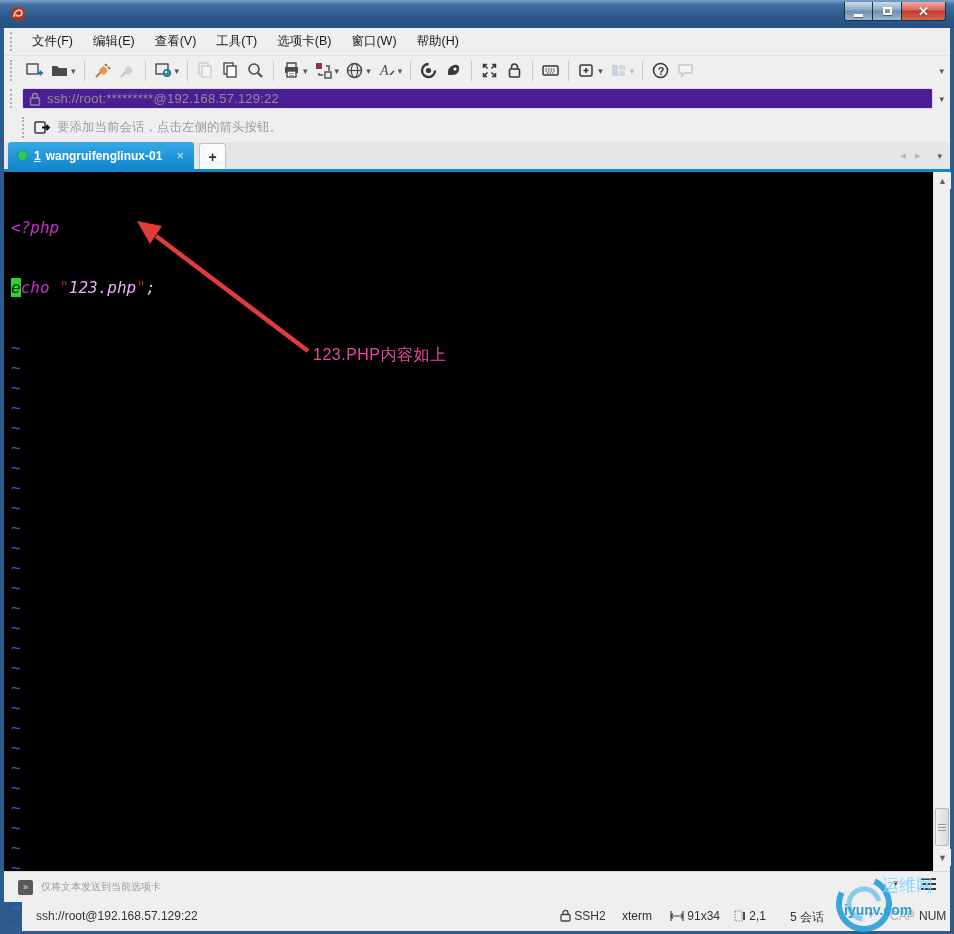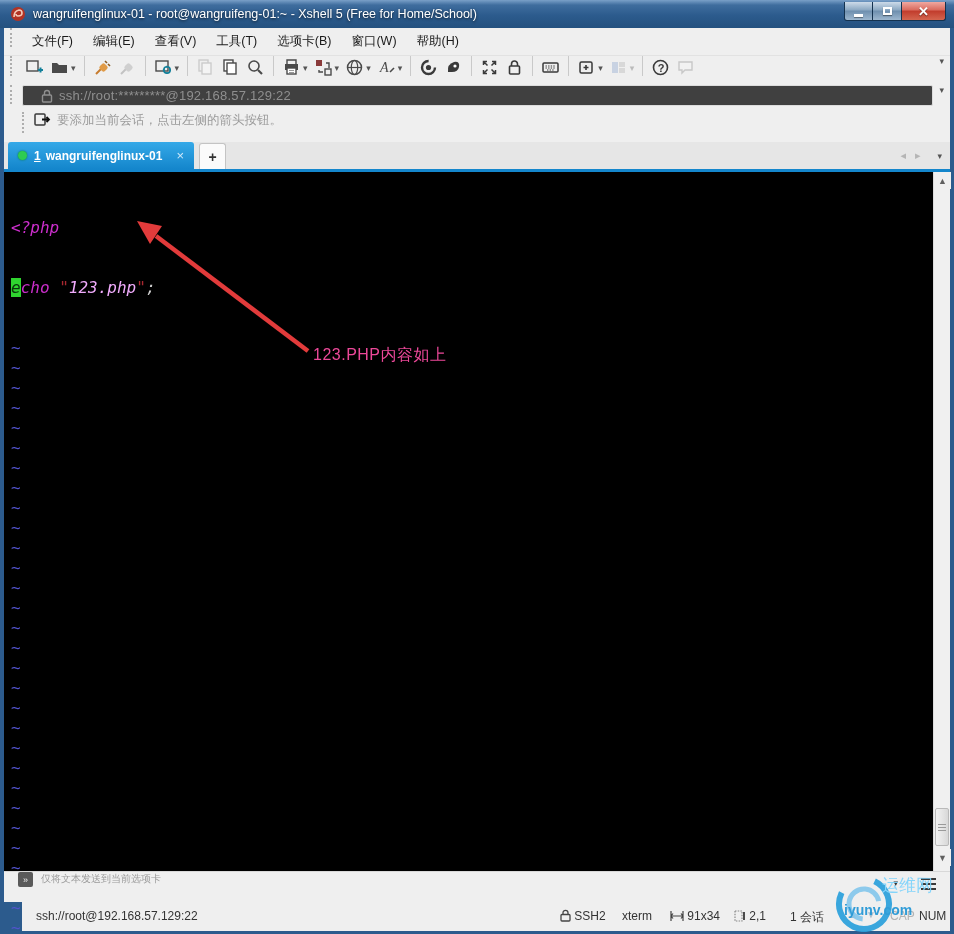--- a/index.html
+++ b/index.html
@@ -16,37 +16,37 @@
   .win-btn { height:19px; border:1px solid #14324f; border-top:none; display:flex; align-items:center; justify-content:center;
     background:linear-gradient(#cddbe9, #8aa7c2 45%, #6e8fae 50%, #9db7cf); }
   .win-btn.min { width:29px; border-radius:0 0 0 3px; }
   .win-btn.max { width:28px; border-left:none; border-right:none; }
   .win-btn.close { width:45px; border-radius:0 0 3px 0;
     background:linear-gradient(#f0a8a0, #d9695c 45%, #c13c2c 50%, #d4654f); color:#fff; font-weight:bold; font-size:13px; text-shadow:0 1px 1px rgba(0,0,0,.5); }
   .glyph-min { width:9px; height:3px; background:#fff; margin-top:8px; box-shadow:0 1px 1px rgba(0,0,0,.4); }
   .glyph-max { width:9px; height:8px; border:2px solid #fff; box-shadow:0 1px 1px rgba(0,0,0,.4); }
 
   
-  .bar { position:absolute; left:4px; right:4px; background:#efefef; display:flex; align-items:flex-start; }
+  .bar { position:absolute; left:4px; right:4px; background:#efefef; display:flex; align-items:center; }
   .grip { width:4px; height:70%; border-left:2px dotted #aeaeae; margin:0 8px 0 6px; }
   .sep { width:1px; height:20px; background:#c9c9c9; margin:0 5px; }
 
   .menubar { top:28px; height:28px; border-bottom:1px solid #e2e2e2; }
   .menu-item { font-size:12.5px; color:#1a1a1a; padding:5px 10px; }
 
   .toolbar { top:56px; height:29px; }
   .tbtn { display:flex; align-items:center; padding:2px 3px; border-radius:2px; }
   .tbtn svg { width:19px; height:19px; }
   .dd { font-size:9px; color:#555; margin-left:2px; }
   .dd.dis { color:#bbb; }
   .toolbar-overflow { position:absolute; right:6px; font-size:9px; color:#555; }
 
   .addressbar { top:85px; height:27px; }
-  .addr-field { flex:1; height:21px; background:#404040; border:1px solid #dcdcdc; border-radius:2px;
-    display:flex; align-items:center; padding:0 18px; margin-right:6px; }
+  .addr-field { flex:1; height:21px; background:#4c1d95; border:1px solid #dcdcdc; border-radius:2px;
+    display:flex; align-items:center; padding:0 6px; margin-right:6px; }
   .addr-text { color:#8f8f8f; font-size:13px; margin-left:6px; letter-spacing:.2px; }
   .addr-dd { font-size:9px; color:#555; margin-right:6px; }
 
   .infobar { top:112px; height:30px;padding-left:12px; }
   .info-text { color:#9b9b9b; font-size:12.5px; margin-left:6px; }
 
   
   .tabbar { top:142px; height:30px; background:#e6e6e6; border-bottom:3px solid #1486cc; align-items:flex-end; }
   .tab-active { display:flex; align-items:center; height:27px; margin-left:4px; padding:0 10px;
     background:linear-gradient(#35a9e8, #1486cc); border-radius:3px 3px 0 0; }
@@ -109,21 +109,20 @@
 </head>
 <body>
 
 <div class="window">
 
   <div class="titlebar">
     <svg class="app-icon" viewBox="0 0 16 16">
       <circle cx="8" cy="8" r="7" fill="#b23324"></circle>
       <path d="M4 11 Q4 5 9 4 Q12 4 12 7 Q12 10 8 10 Q6 10 6 8" fill="none" stroke="#f3c9b8" stroke-width="1.6"></path>
     </svg>
-    <span class="title-text">wangruifenglinux-01 - root@wangruifeng-01:~ - Xshell 5 (Free for Home/School)</span>
     <div class="win-controls">
       <div class="win-btn min">
           <div class="glyph-min"></div>
         </div>
       <div class="win-btn max">
           <div class="glyph-max"></div>
         </div>
       <div class="win-btn close">
           <span>✕</span>
         </div>
@@ -422,21 +421,21 @@
         </svg>
       <span>91x34</span>
     </span>
     <span class="abs" style="left:712px">
       <svg class="s-ic" width="12" height="12" viewBox="0 0 12 12">
           <rect x="1" y="1" width="7" height="10" fill="none" stroke="#888" stroke-width="1.2" stroke-dasharray="1.5 1.2"></rect>
           <path d="M10 2 v8" stroke="#222" stroke-width="1.6"></path>
         </svg>
       <span>2,1</span>
     </span>
-    <span class="abs" style="left:768px">1 会话</span>
+    <span class="abs" style="left:768px">5 会话</span>
     <span class="abs s-arrow" style="left:826px">▲</span>
     <span class="abs s-arrow" style="left:844px">▼</span>
     <span class="abs s-dim" style="left:868px">CAP</span>
     <span class="abs" style="left:897px">NUM</span>
   </div>
 
   <div class="watermark">
     <svg width="148" height="68" viewBox="0 0 148 68">
       <circle cx="62" cy="40" r="25" fill="none" stroke="#2aa0dc" stroke-width="6" stroke-dasharray="118 40" transform="rotate(-65 62 40)"></circle>
       <circle cx="62" cy="40" r="15" fill="none" stroke="#85c7ec" stroke-width="5" stroke-dasharray="66 29" transform="rotate(95 62 40)"></circle>

